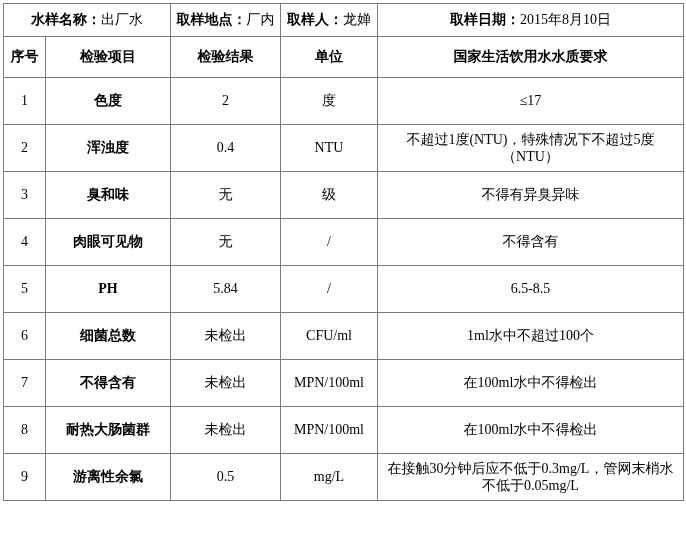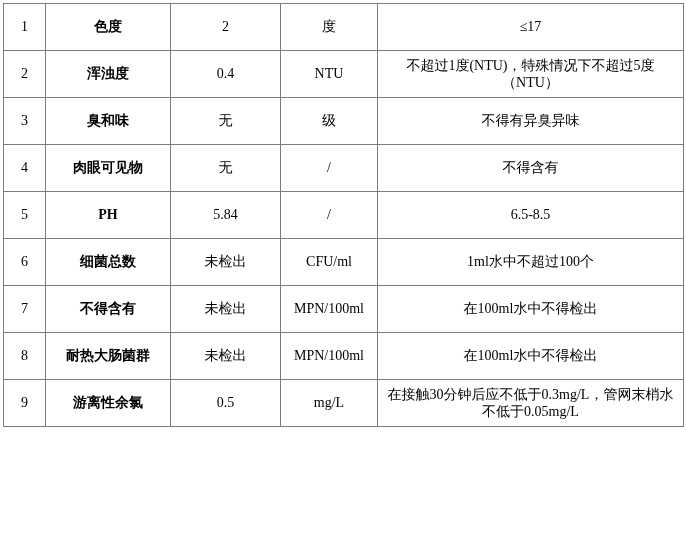--- a/index.html
+++ b/index.html
@@ -91,21 +91,42 @@
 
   <table class="report">
     <colgroup>
       <col style="width:42px">
       <col style="width:125px">
       <col style="width:110px">
       <col style="width:97px">
       <col style="width:306px">
     </colgroup>
     <tbody>
-
+      <tr class="info-row">
+        <td class="info-label" colspan="2">
+          <span>水样名称：</span><span class="info-value">出厂水</span>
+        </td>
+        <td class="info-label">
+          <span class="nowrap">取样地点：</span><span class="info-value">厂内</span>
+        </td>
+        <td class="info-label">
+          <span class="nowrap">取样人：</span><span class="info-value">龙婵</span>
+        </td>
+        <td class="info-label">
+          <span class="nowrap">取样日期：</span><span class="info-value">2015年8月10日</span>
+        </td>
+      </tr>
+
+      <tr class="col-head">
+        <td>序号</td>
+        <td>检验项目</td>
+        <td>检验结果</td>
+        <td>单位</td>
+        <td>国家生活饮用水水质要求</td>
+      </tr>
 
       <tr class="data-row">
         <td class="c-index">1</td>
         <td class="c-item">色度</td>
         <td class="c-result">2</td>
         <td class="c-unit">度</td>
         <td class="c-std">≤17</td>
       </tr>
 
       <tr class="data-row">

